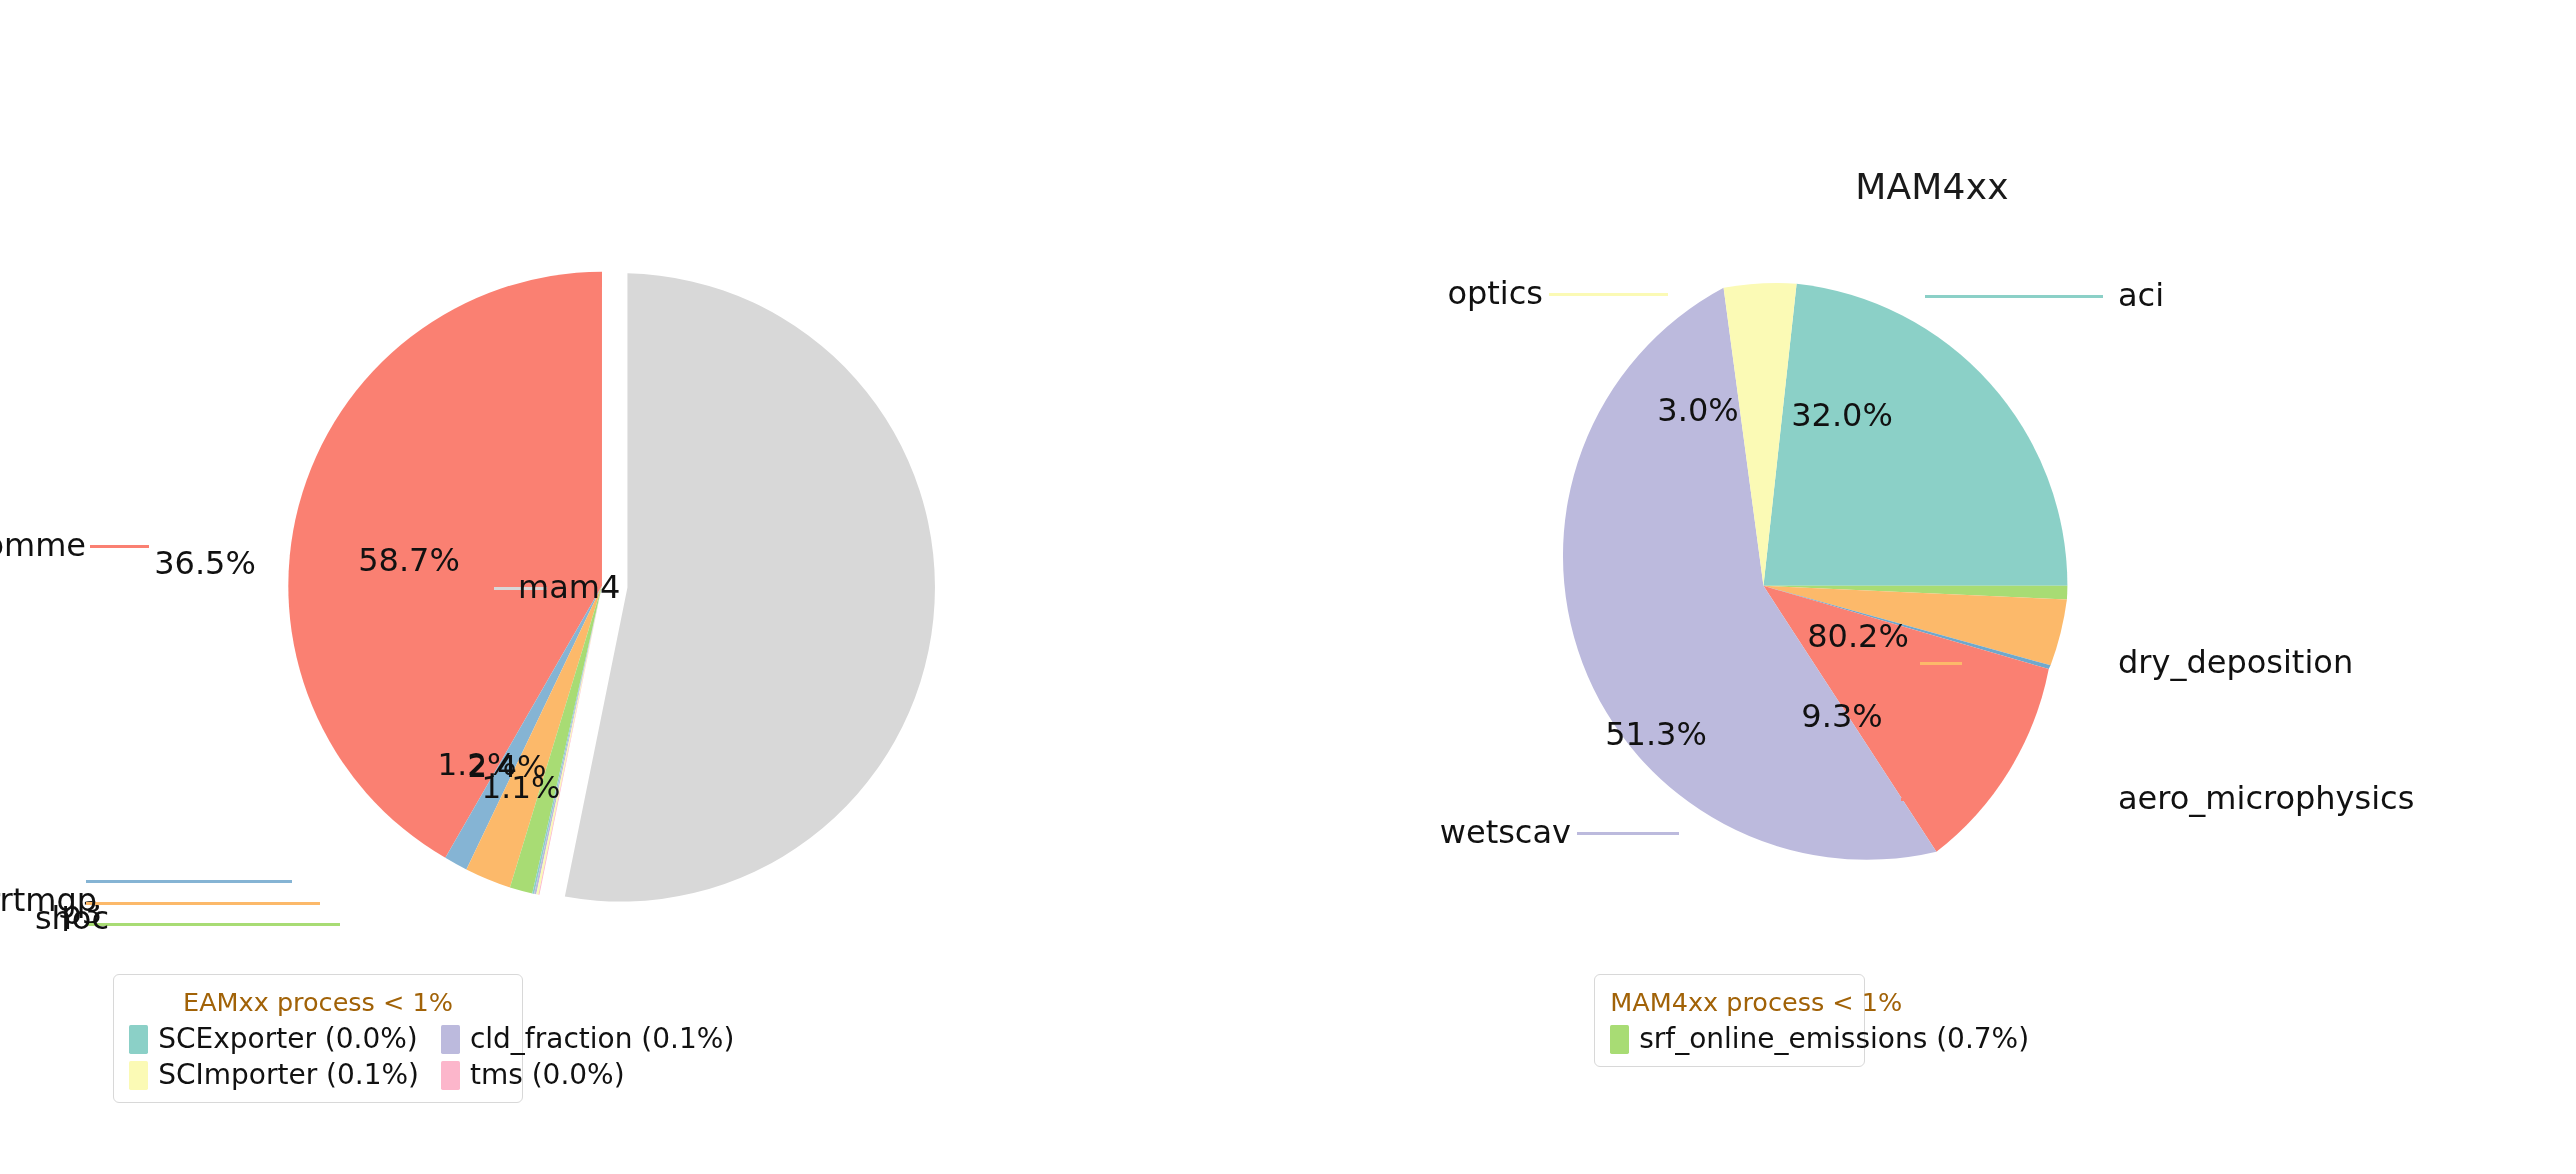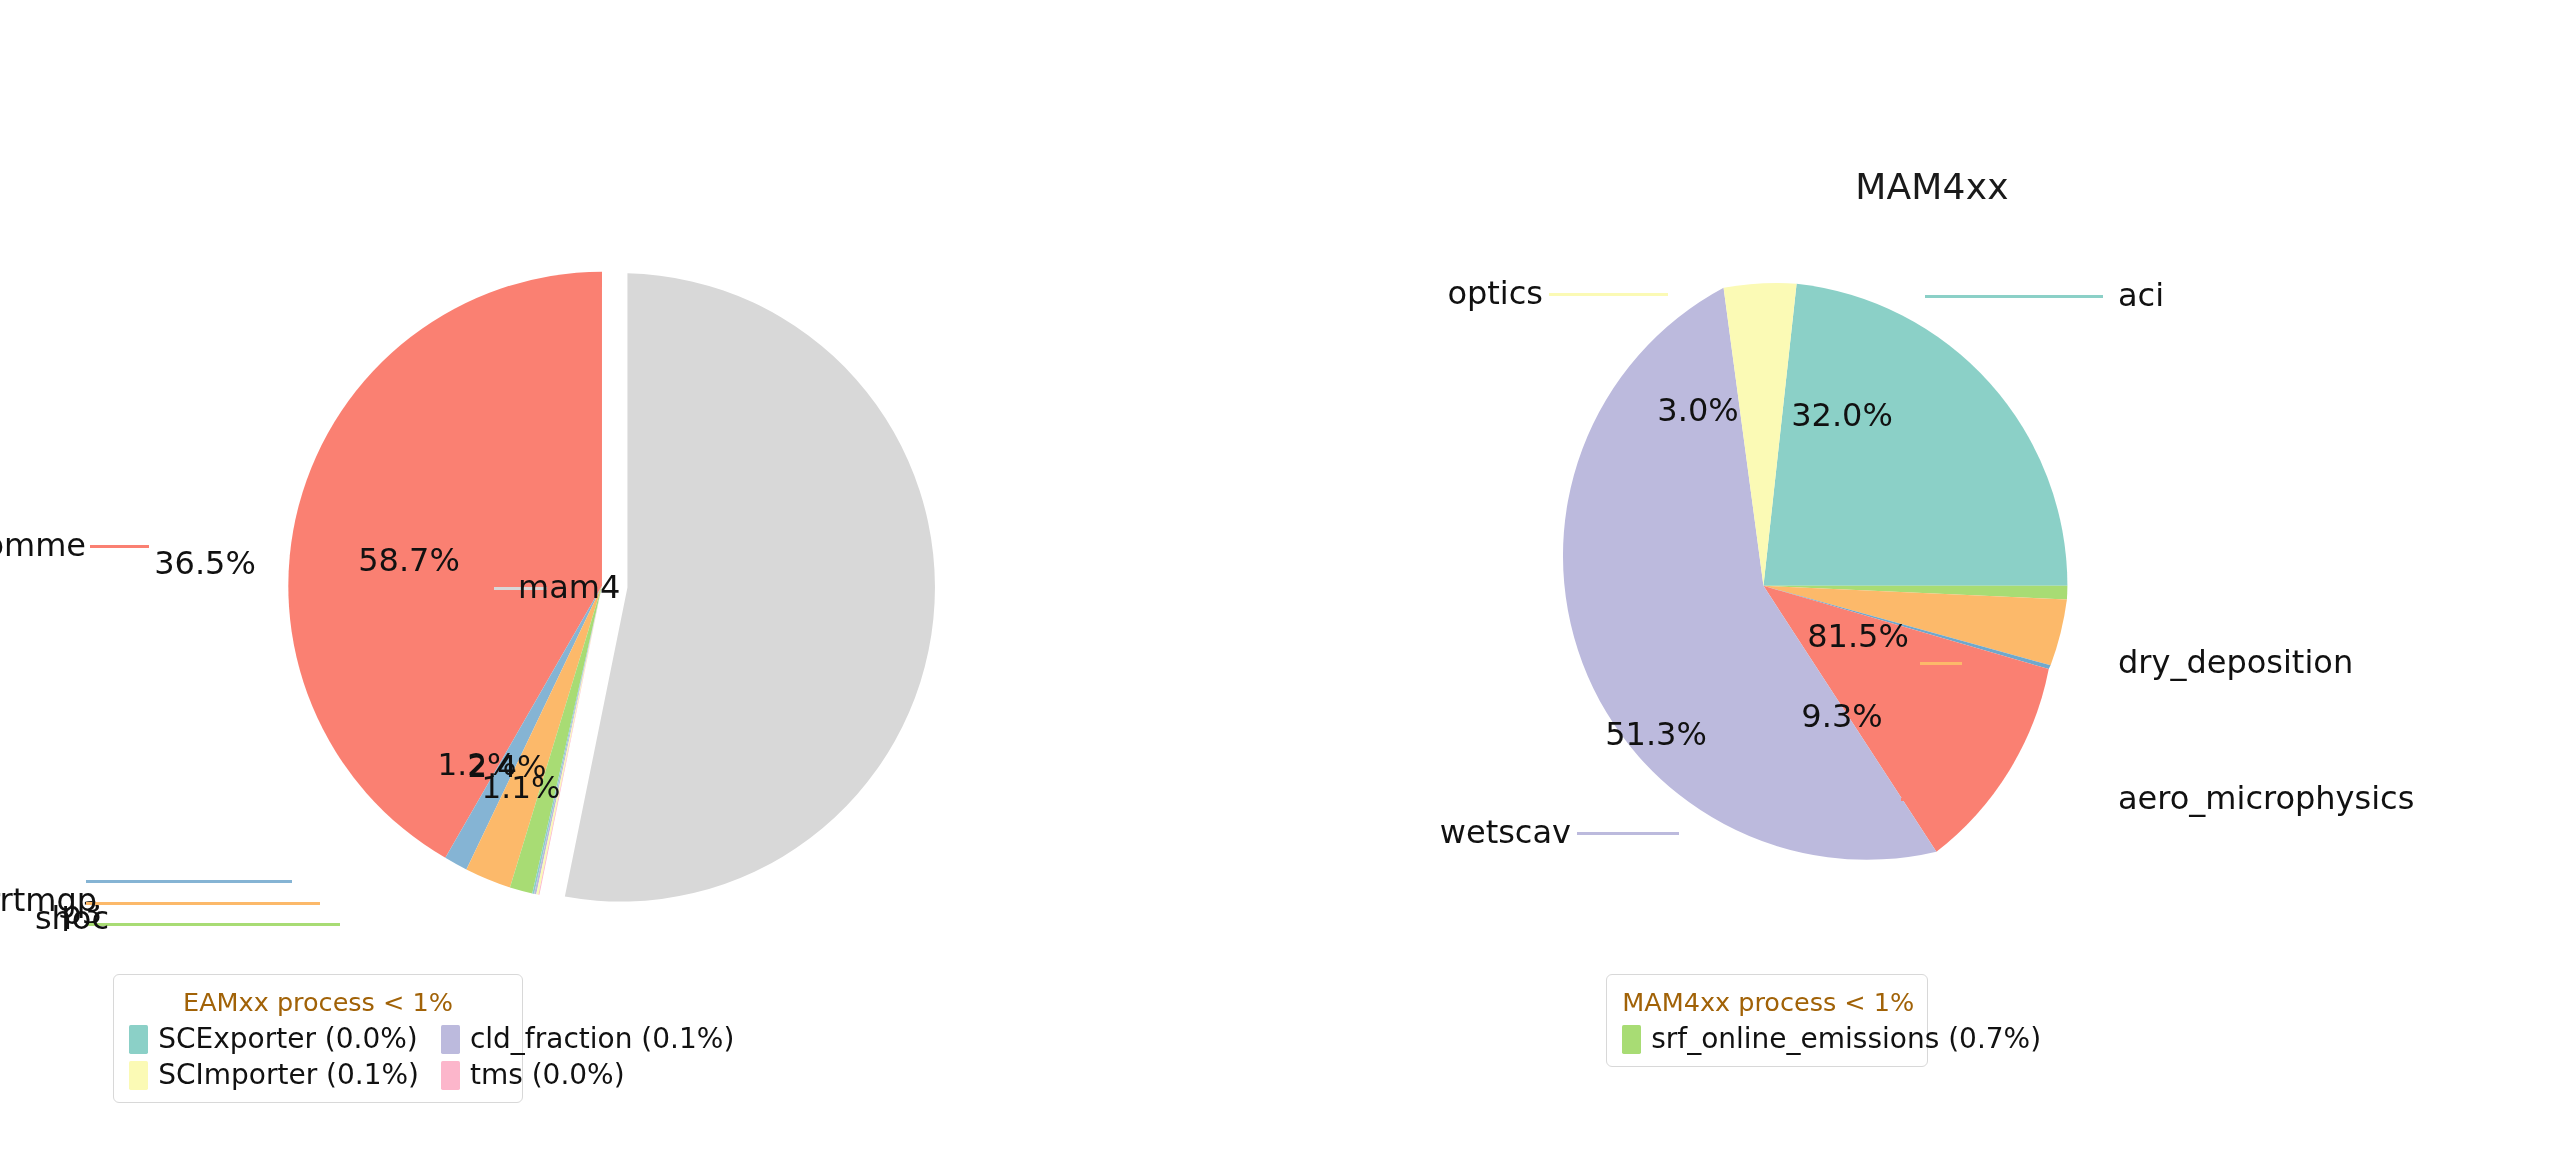--- a/index.html
+++ b/index.html
@@ -139,41 +139,41 @@
 
         <path d="M 560 690 L 896.0 788.1 A 358 358 0 0 1 763.7 1003.2 Z" fill="#fa8072"></path>
 
         <path d="M 560 690 L 763.7 1003.2 A 358 358 0 0 1 513.0 339.0 Z" fill="#bcbadd"></path>
 
         <path d="M 560 690 L 513.0 339.0 A 358 358 0 0 1 599.0 334.2 Z" fill="#fbfab5"></path>
       </svg>
     </div>
 
     <div class="pct" style="left:554px;top:415px;">32.0%</div>
-    <div class="pct" style="left:570px;top:636px;">81.5%</div>
+    <div class="pct" style="left:570px;top:636px;">80.2%</div>
     <div class="pct" style="left:554px;top:716px;">9.3%</div>
     <div class="pct" style="left:368px;top:734px;">51.3%</div>
     <div class="pct" style="left:410px;top:410px;">3.0%</div>
 
     <div class="leader" style="left:261px;top:293px;width:119px;border-top-color:#fbfab5;"></div>
     <div class="lbl left" style="left:255px;top:293px;">optics</div>
 
     <div class="leader" style="left:637px;top:295px;width:178px;border-top-color:#8bd0c7;"></div>
     <div class="lbl right" style="left:830px;top:295px;">aci</div>
 
     <div class="leader" style="left:632px;top:662px;width:42px;border-top-color:#fcb96a;"></div>
     <div class="lbl right" style="left:830px;top:662px;">dry_deposition</div>
 
     <div class="leader" style="left:613px;top:798px;width:42px;border-top-color:#fa8072;"></div>
     <div class="lbl right" style="left:830px;top:798px;">aero_microphysics</div>
 
     <div class="leader" style="left:289px;top:832px;width:102px;border-top-color:#bcbadd;"></div>
     <div class="lbl left" style="left:283px;top:832px;">wetscav</div>
 
-    <div class="legend" style="left:318px;top:974px;width:322px;">
+    <div class="legend" style="left:306px;top:974px;width:271px;">
       <div class="legend-title">MAM4xx process &lt; 1%</div>
       <div class="legend-grid cols1">
         <div class="legend-item">
           <span class="swatch" style="background:#a8dc74"></span>
           <span class="legend-label">srf_online_emissions (0.7%)</span>
         </div>
       </div>
     </div>
   </div>
 

